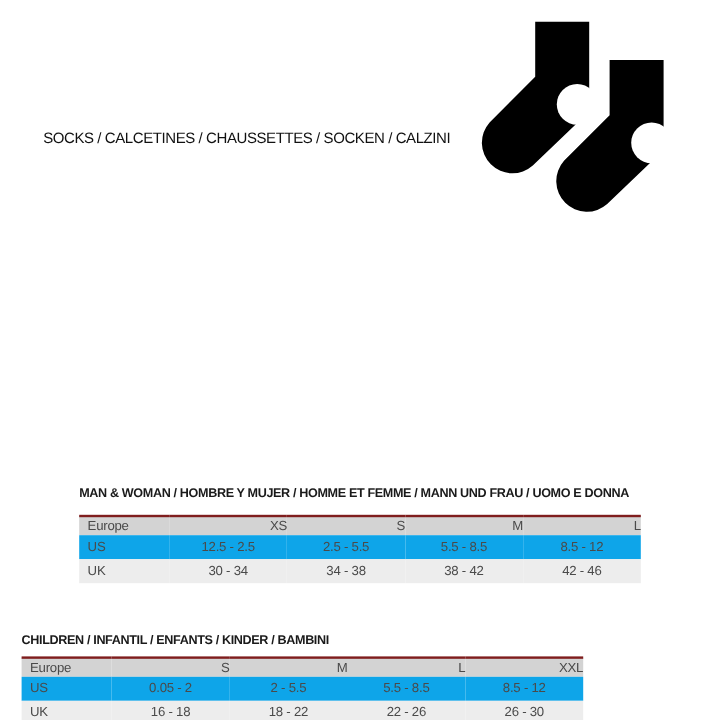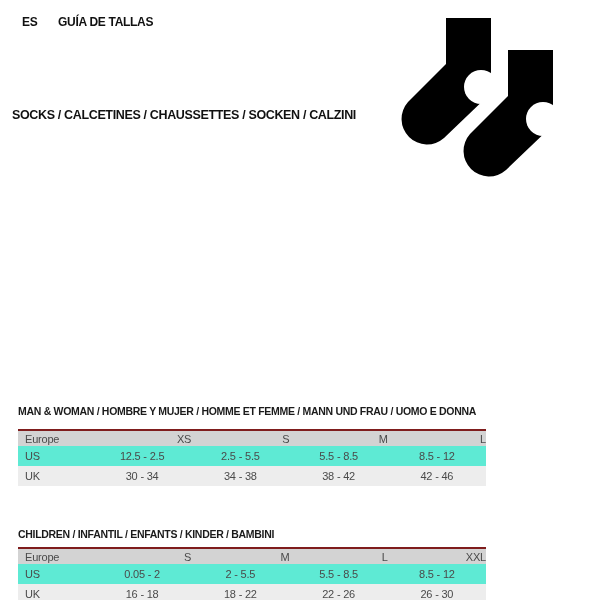--- a/index.html
+++ b/index.html
@@ -31,43 +31,43 @@
     white-space: nowrap;
   }
   .lang-code {
     display: inline-block;
     width: 36px;
   }
 
   
   .category-line {
     position: absolute;
-    left: 12px;
+    left: 36px;
     top: 108px;
-    font-weight: bold;
+    font-weight: normal;
     font-size: 12.5px;
     color: #111111;
     letter-spacing: -0.35px;
     white-space: nowrap;
   }
 
   
   .socks-icon {
     position: absolute;
     left: 400px;
     top: 18px;
   }
 
   
   .table-block {
     position: absolute;
     left: 18px;
     width: 468px;
   }
-  .table-block.t1 { top: 405px; }
+  .table-block.t1 { top: 405px; margin-left: 48px; }
   .table-block.t2 { top: 528px; }
 
   .table-title {
     font-size: 10.5px;
     font-weight: bold;
     line-height: 13px;
     color: #1a1a1a;
     letter-spacing: -0.3px;
     white-space: nowrap;
   }
@@ -97,35 +97,32 @@
     padding: 0;
   }
   table.size-table th.c0,
   table.size-table td.c0 {
     width: 68px;
     text-align: left;
     padding-left: 7px;
   }
   table.size-table tbody tr {
     height: 20px;
-    background: #5eead4;
+    background: #0ea5e9;
   }
   table.size-table tbody tr.alt {
     background: #ededed;
   }
 </style>
 </head>
 <body>
 
 <div class="page">
 
   <div class="lang-list">
-    <div class="lang-row">
-      <span class="lang-code">ES</span><span class="lang-label">GUÍA DE TALLAS</span>
-    </div>
   </div>
 
   <div class="category-line">SOCKS / CALCETINES / CHAUSSETTES / SOCKEN / CALZINI</div>
 
   <svg class="socks-icon" width="162" height="164" viewBox="-4 0 162 164" aria-hidden="true">
     <g>
       <path d="M42 0 H87 V75 L40 120 A25.5 25.5 0 0 1 4 84 L42 46 Z" fill="#000000"></path>
       <circle cx="77" cy="69" r="17" fill="#ffffff"></circle>
     </g>
     <g transform="translate(62,32)">

